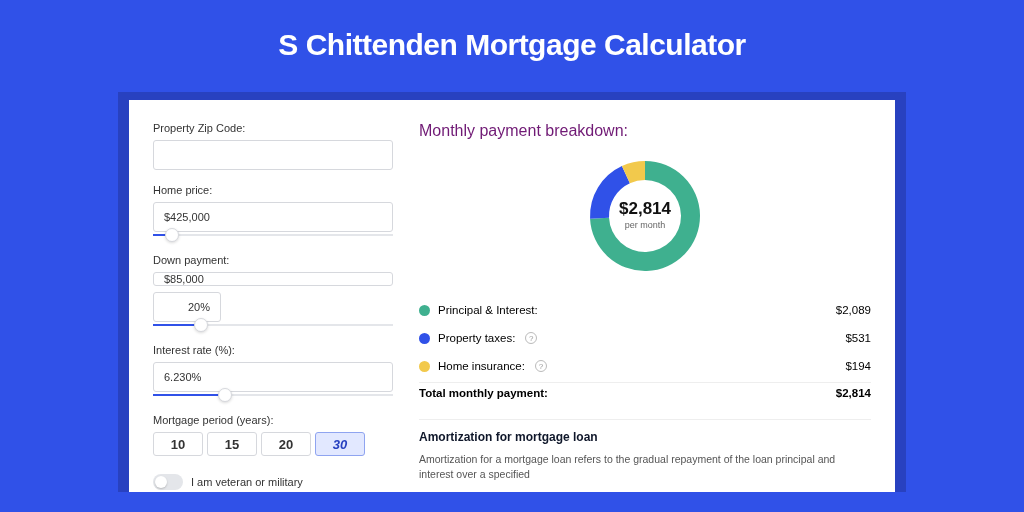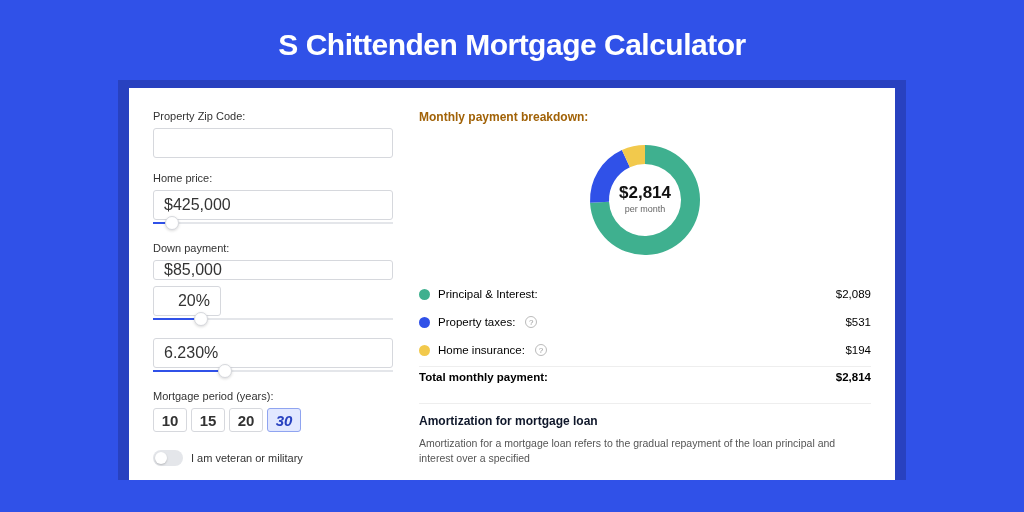--- a/index.html
+++ b/index.html
@@ -14,21 +14,21 @@
     color: #ffffff;
     text-align: center;
     font-size: 30px;
     font-weight: 700;
     padding: 28px 0 18px;
     letter-spacing: -0.5px;
   }
   .shadow-band {
     background: #2841c0;
     width: 788px;
-    margin: 0 auto;
+    margin: 12px auto;
     height: 400px;
     padding-top: 8px;
   }
   .card {
     background: #fff;
     width: 766px;
     margin: 0 auto;
     height: 392px;
     display: flex;
     padding: 22px 24px 0;
@@ -42,21 +42,21 @@
     margin-bottom: 6px;
     display: block;
   }
   .field-group { margin-bottom: 14px; }
   .text-input {
     width: 100%;
     height: 30px;
     border: 1px solid #d6d8dd;
     border-radius: 3px;
     padding: 0 10px;
-    font-size: 16px;
+    font-size: 11px;
     color: #333;
   }
   .slider-wrap { position: relative; height: 10px; margin-top: -2px; }
   .slider-track {
     position: absolute;
     top: 4px; left: 0; right: 0;
     height: 2px;
     background: #e4e6ea;
   }
   .slider-fill {
@@ -73,25 +73,25 @@
     border: 1px solid #d6d8dd;
     border-radius: 50%;
     box-shadow: 0 1px 3px rgba(0,0,0,0.15);
     transform: translateX(-50%);
   }
   .dp-row { display: flex; gap: 6px; flex-direction: column; }
   .dp-row .text-input:first-child { flex: 1; }
   .dp-row .text-input:last-child { width: 68px; text-align: right; }
   .period-row { display: flex; gap: 4px; margin-top: 6px; }
   .period-btn {
-    width: 34px; height: 24px;
+    width: 50px; height: 24px;
     border: 1px solid #d6d8dd;
     background: #fff;
     border-radius: 3px;
-    font-size: 15px;
+    font-size: 13px;
     font-weight: 600;
     color: #333;
     cursor: pointer;
   }
   .period-btn.active {
     background: #e2e8ff;
     border-color: #8fa4f0;
     color: #2841c0;
     font-style: italic;
   }
@@ -110,23 +110,23 @@
   .toggle-knob {
     position: absolute;
     left: 2px; top: 2px;
     width: 12px; height: 12px;
     background: #fff;
     border-radius: 50%;
     box-shadow: 0 1px 2px rgba(0,0,0,0.2);
   }
   .toggle-label { font-size: 11px; color: #333; }
   .section-title {
-    font-size: 12px;
-    font-weight: 700;
-    color: #a16207;
+    font-size: 16px;
+    font-weight: 400;
+    color: #701a75;
     margin-bottom: 14px;
   }
   .donut-wrap {
     display: flex;
     justify-content: center;
     margin-bottom: 18px;
   }
   .breakdown-row {
     display: flex;
     align-items: center;
@@ -206,20 +206,21 @@
           <input class="text-input" value="20%" style="">
         </div>
         <div class="slider-wrap">
           <div class="slider-track"></div>
           <div class="slider-fill" style="width:20%"></div>
           <div class="slider-thumb" style="left:20%"></div>
         </div>
       </div>
 
       <div class="field-group">
+        <label class="form-label">Interest rate (%):</label>
         <input class="text-input" value="6.230%" style="">
         <div class="slider-wrap">
           <div class="slider-track"></div>
           <div class="slider-fill" style="width:30%"></div>
           <div class="slider-thumb" style="left:30%"></div>
         </div>
       </div>
 
       <div class="field-group">
         <label class="form-label">Mortgage period (years):</label>

